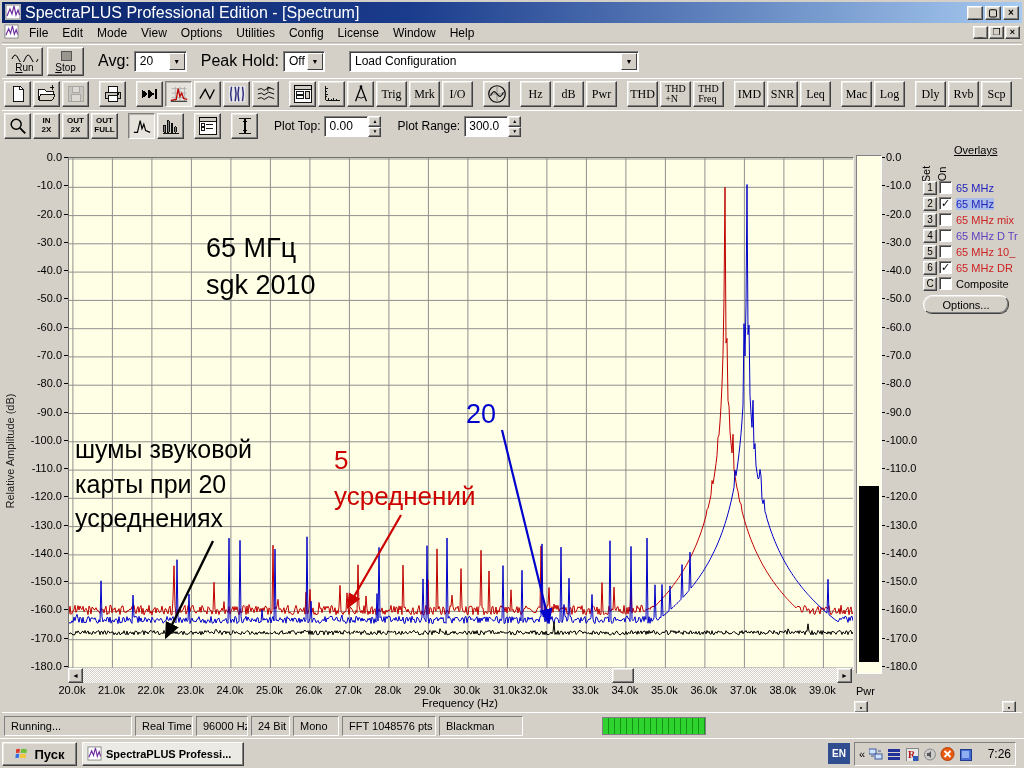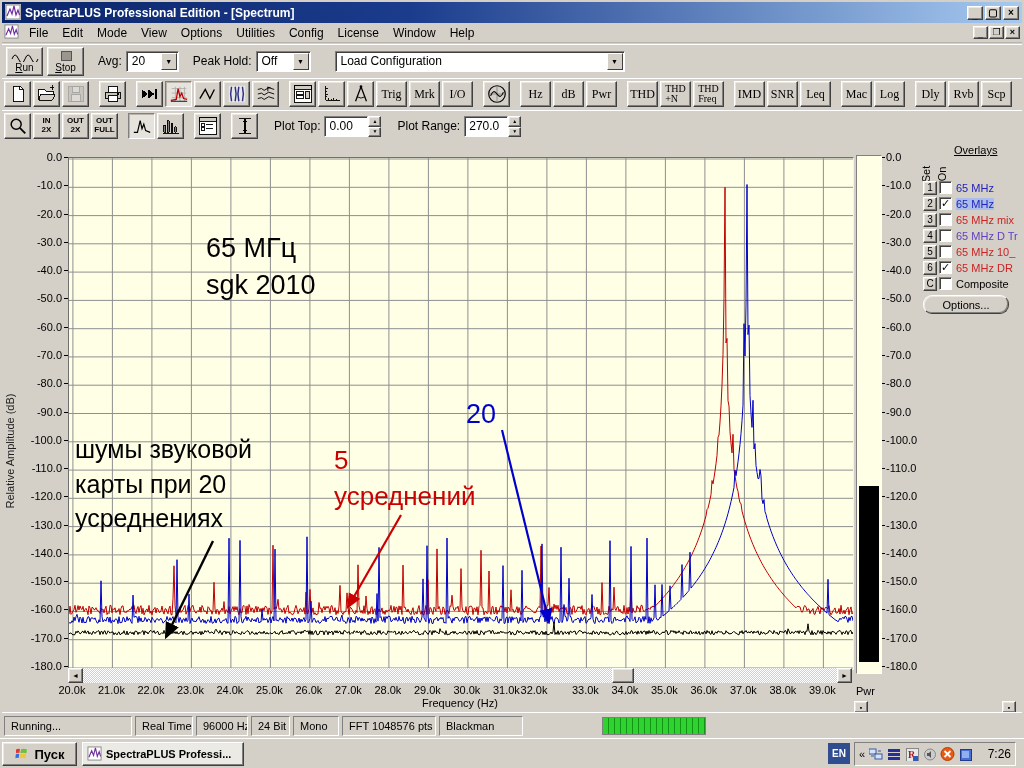--- a/index.html
+++ b/index.html
@@ -7,37 +7,37 @@
   body { font-family:"Liberation Sans","DejaVu Sans",sans-serif; font-size:11px; background:#d4d0c8; position:relative; color:#000; }
 
   
   .raised  { background:#d4d0c8; border:1px solid; border-color:#ffffff #404040 #404040 #ffffff; box-shadow:inset -1px -1px 0 #808080, inset 1px 1px 0 #e9e7e2; }
   .pressed { background:#e6e3dd; border:1px solid; border-color:#808080 #ffffff #ffffff #808080; box-shadow:inset 1px 1px 0 #b8b4ac; }
 
   
   .titlebar { position:absolute; left:2px; top:2px; right:2px; height:21px;
     background:linear-gradient(90deg,#0a246a 0%,#1b3c8c 40%,#a6caf0 100%);
     display:flex; align-items:center; padding:0 3px; }
-  .titlebar .tb-title { color:#fff; font-weight:bold; font-size:12px; margin-left:4px; flex:1; white-space:nowrap; }
+  .titlebar .tb-title { color:#fff; font-weight:normal; font-size:16px; margin-left:4px; flex:1; white-space:nowrap; }
   .winbtn { width:16px; height:14px; margin-left:2px; display:flex; align-items:center; justify-content:center;
     font-size:10px; font-weight:bold; line-height:1; font-family:"Liberation Sans",sans-serif; }
 
   
   .menubar { position:absolute; left:2px; top:23px; right:2px; height:20px; background:#d4d0c8;
     display:flex; align-items:center; padding:0 2px; border-bottom:1px solid #b8b4ac; }
   .menu-item { padding:2px 7px; white-space:nowrap; font-size:12px; }
   .menubar .mdi-btns { margin-left:auto; display:flex; }
   .mdi-btn { width:15px; height:13px; margin-left:1px; display:flex; align-items:center; justify-content:center; font-size:9px; font-weight:bold; line-height:1; }
 
   
   .toolbar1 { position:absolute; left:2px; top:44px; right:2px; height:33px; border-top:1px solid #fff; display:flex; align-items:center; }
   .bigbtn { width:37px; height:29px; margin-left:4px; display:flex; flex-direction:column; align-items:center; justify-content:center; font-size:10px; }
   .bigbtn svg { display:block; }
   .bigbtn .lbl u { text-decoration:underline; }
-  .tb1-label { margin-left:14px; margin-right:4px; font-size:12px; }
+  .tb1-label { margin-left:14px; margin-right:4px; font-size:16px; }
   .combo { height:21px; background:#fff; border:1px solid; border-color:#808080 #fff #fff #808080; box-shadow:inset 1px 1px 0 #404040;
     display:flex; align-items:center; position:relative; padding-left:5px; font-size:12px; }
   .combo .arrowbox { position:absolute; right:1px; top:1px; bottom:1px; width:16px; background:#d4d0c8;
     border:1px solid; border-color:#fff #404040 #404040 #fff; display:flex; align-items:center; justify-content:center; font-size:7px; }
 
   .toolbar2 { position:absolute; left:2px; top:78px; right:2px; height:31px; border-top:1px solid #fff; display:flex; align-items:flex-start; padding-top:2px; }
   .tbtn { width:27px; height:26px; margin-left:2px; display:flex; align-items:center; justify-content:center; flex-direction:column; }
   .tbtn.gap { margin-left:10px; }
   .tbtn.wide { width:31px; }
   .tbtn-text { font-family:"Liberation Serif","DejaVu Serif",serif; font-size:12px; line-height:1; }
@@ -183,21 +183,21 @@
           </svg>
         </span>
       <span class="lbl"><u>S</u>top</span>
     </div>
     <span class="tb1-label">Avg:</span>
     <div class="combo" style="width:53px">
       <span>20</span>
       <span class="arrowbox">▼</span>
     </div>
     <span class="tb1-label">Peak Hold:</span>
-    <div class="combo" style="width:55px">
+    <div class="combo" style="width:42px">
       <span>Off</span>
       <span class="arrowbox">▼</span>
     </div>
     <div class="combo" style="width:290px; margin-left:24px">
       <span>Load Configuration</span>
       <span class="arrowbox">▼</span>
     </div>
   </div>
 
   <div class="toolbar2">
@@ -470,21 +470,21 @@
           </span>
         </div>
       </span>
     <span class="t3-label">Plot Top:</span>
     <div class="numfield">0.00</div>
     <div class="spinner">
       <div class="raised">▲</div>
       <div class="raised">▼</div>
     </div>
     <span class="t3-label">Plot Range:</span>
-    <div class="numfield">270.0</div>
+    <div class="numfield">300.0</div>
     <div class="spinner">
       <div class="raised">▲</div>
       <div class="raised">▼</div>
     </div>
   </div>
 
   <div class="main">
     <div class="ylabel-left">Relative Amplitude (dB)</div>
 
     <div id="yticksL">

